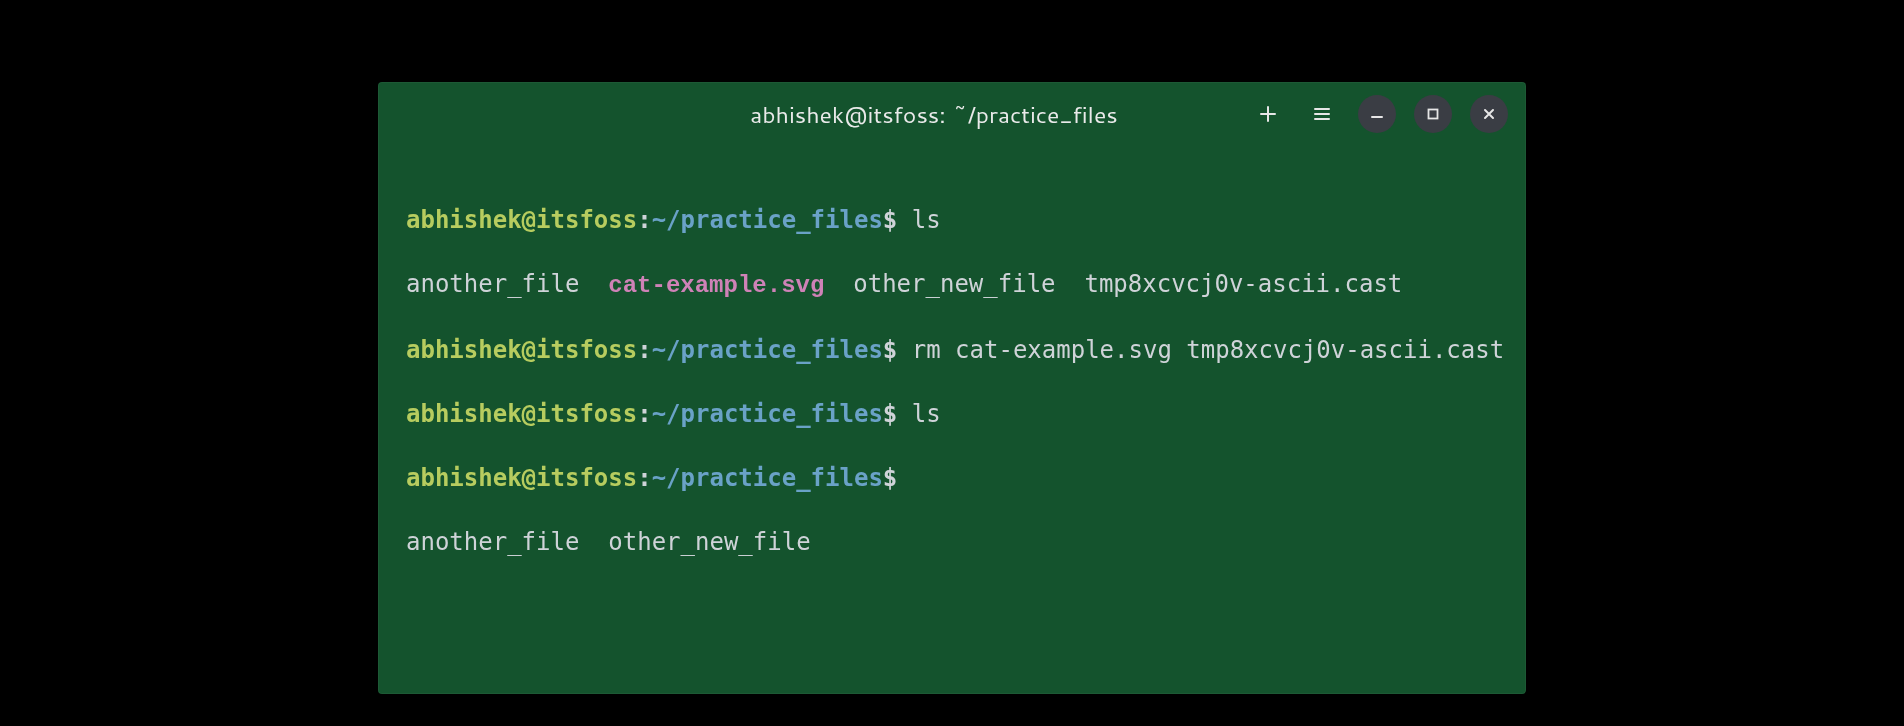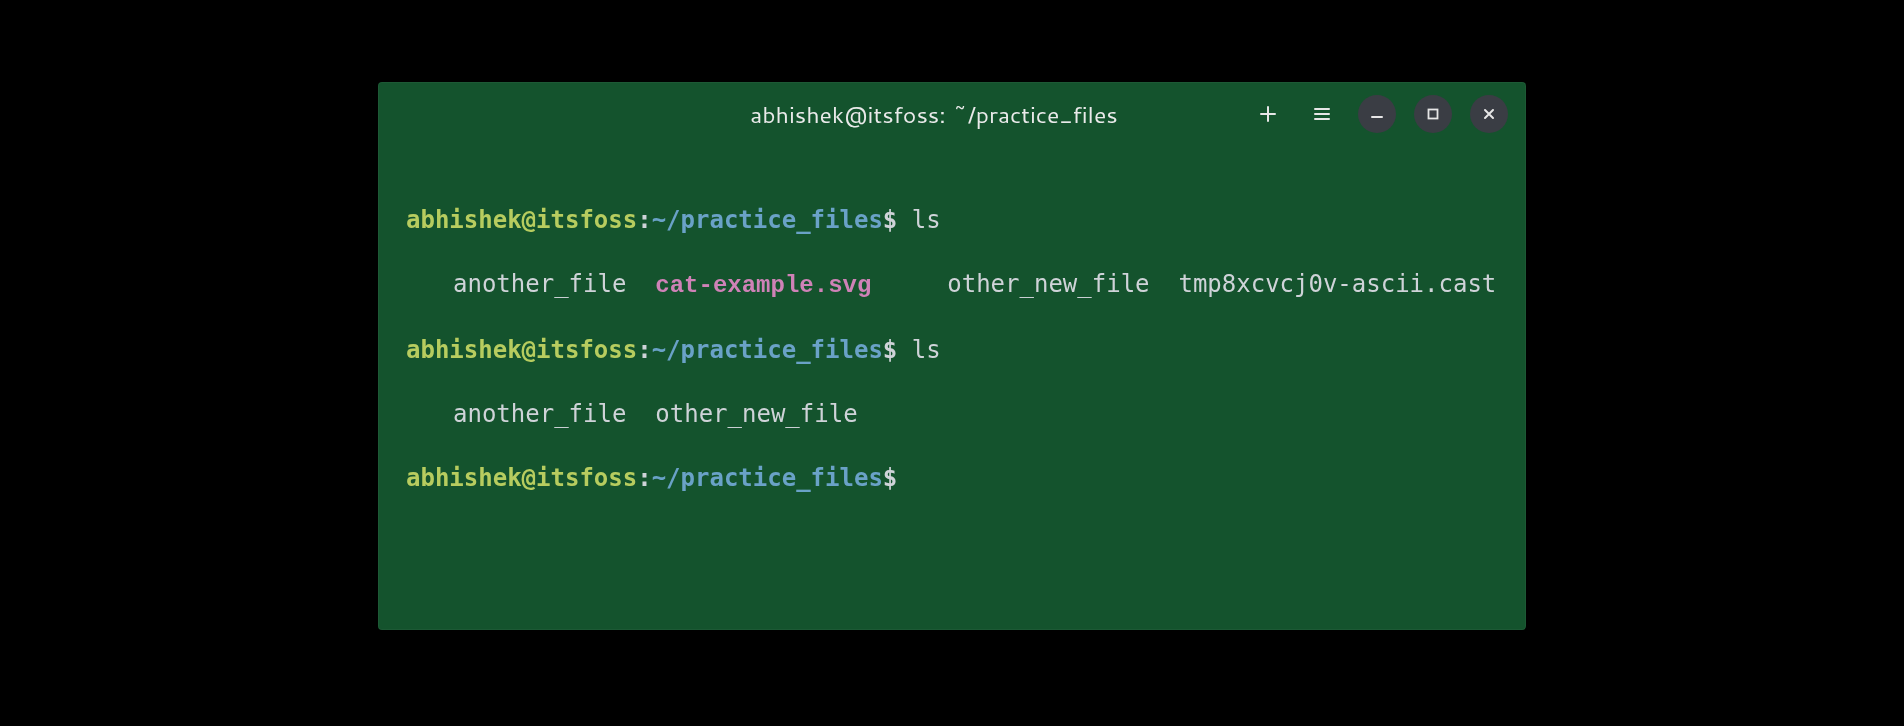--- a/index.html
+++ b/index.html
@@ -62,21 +62,21 @@
       white-space: pre;
     }
     .line { white-space: pre; }
     .user   { color: #b7cc5f; }
     .host   { color: #b7cc5f; }
     .at     { color: #b7cc5f; }
     .colon  { color: #cfd3d8; }
     .path   { color: #6aa2c7; }
     .dollar { color: #cfd3d8; }
     .cmd    { color: #cfd3d8; font-weight: 500; }
-    .out    { color: #cfd3d8; font-weight: 500; margin-left: 47px; }
+    .out    { color: #cfd3d8; font-weight: 500; }
     .img    { color: #cf82b7; font-weight: 600; font-family: Liberation Mono, monospace; }
   </style>
 </head>
 <body>
 
 <div class="window">
   <div class="titlebar">
     <div class="title">abhishek@itsfoss: ~/practice_files</div>
     <div class="controls">
       <div class="ctrl-btn ctrl-flat">
@@ -103,17 +103,18 @@
         <svg width="16" height="16" viewBox="0 0 16 16">
           <path d="M4 4l8 8M12 4l-8 8" stroke="#e6e6e6" stroke-width="2" stroke-linecap="round"></path>
         </svg>
       </div>
     </div>
   </div>
 
   <div class="term-body">
 <div class="line"><span class="user">abhishek</span><span class="at">@</span><span class="host">itsfoss</span><span class="colon">:</span><span class="path">~/practice_files</span><span class="dollar">$</span><span class="cmd"> ls</span></div>
 <div class="line"><span class="out">another_file  </span><span class="img">cat-example.svg</span><span class="out">  other_new_file  tmp8xcvcj0v-ascii.cast</span></div>
+<div class="line"><span class="user">abhishek</span><span class="at">@</span><span class="host">itsfoss</span><span class="colon">:</span><span class="path">~/practice_files</span><span class="dollar">$</span><span class="cmd"> rm cat-example.svg tmp8xcvcj0v-ascii.cast</span></div>
 <div class="line"><span class="user">abhishek</span><span class="at">@</span><span class="host">itsfoss</span><span class="colon">:</span><span class="path">~/practice_files</span><span class="dollar">$</span><span class="cmd"> ls</span></div>
+<div class="line"><span class="user">abhishek</span><span class="at">@</span><span class="host">itsfoss</span><span class="colon">:</span><span class="path">~/practice_files</span><span class="dollar">$</span><span class="cmd"> </span></div>
 <div class="line out">another_file  other_new_file</div>
-<div class="line"><span class="user">abhishek</span><span class="at">@</span><span class="host">itsfoss</span><span class="colon">:</span><span class="path">~/practice_files</span><span class="dollar">$</span><span class="cmd"> </span></div>
   </div>
 </div>
 
 </body></html>

